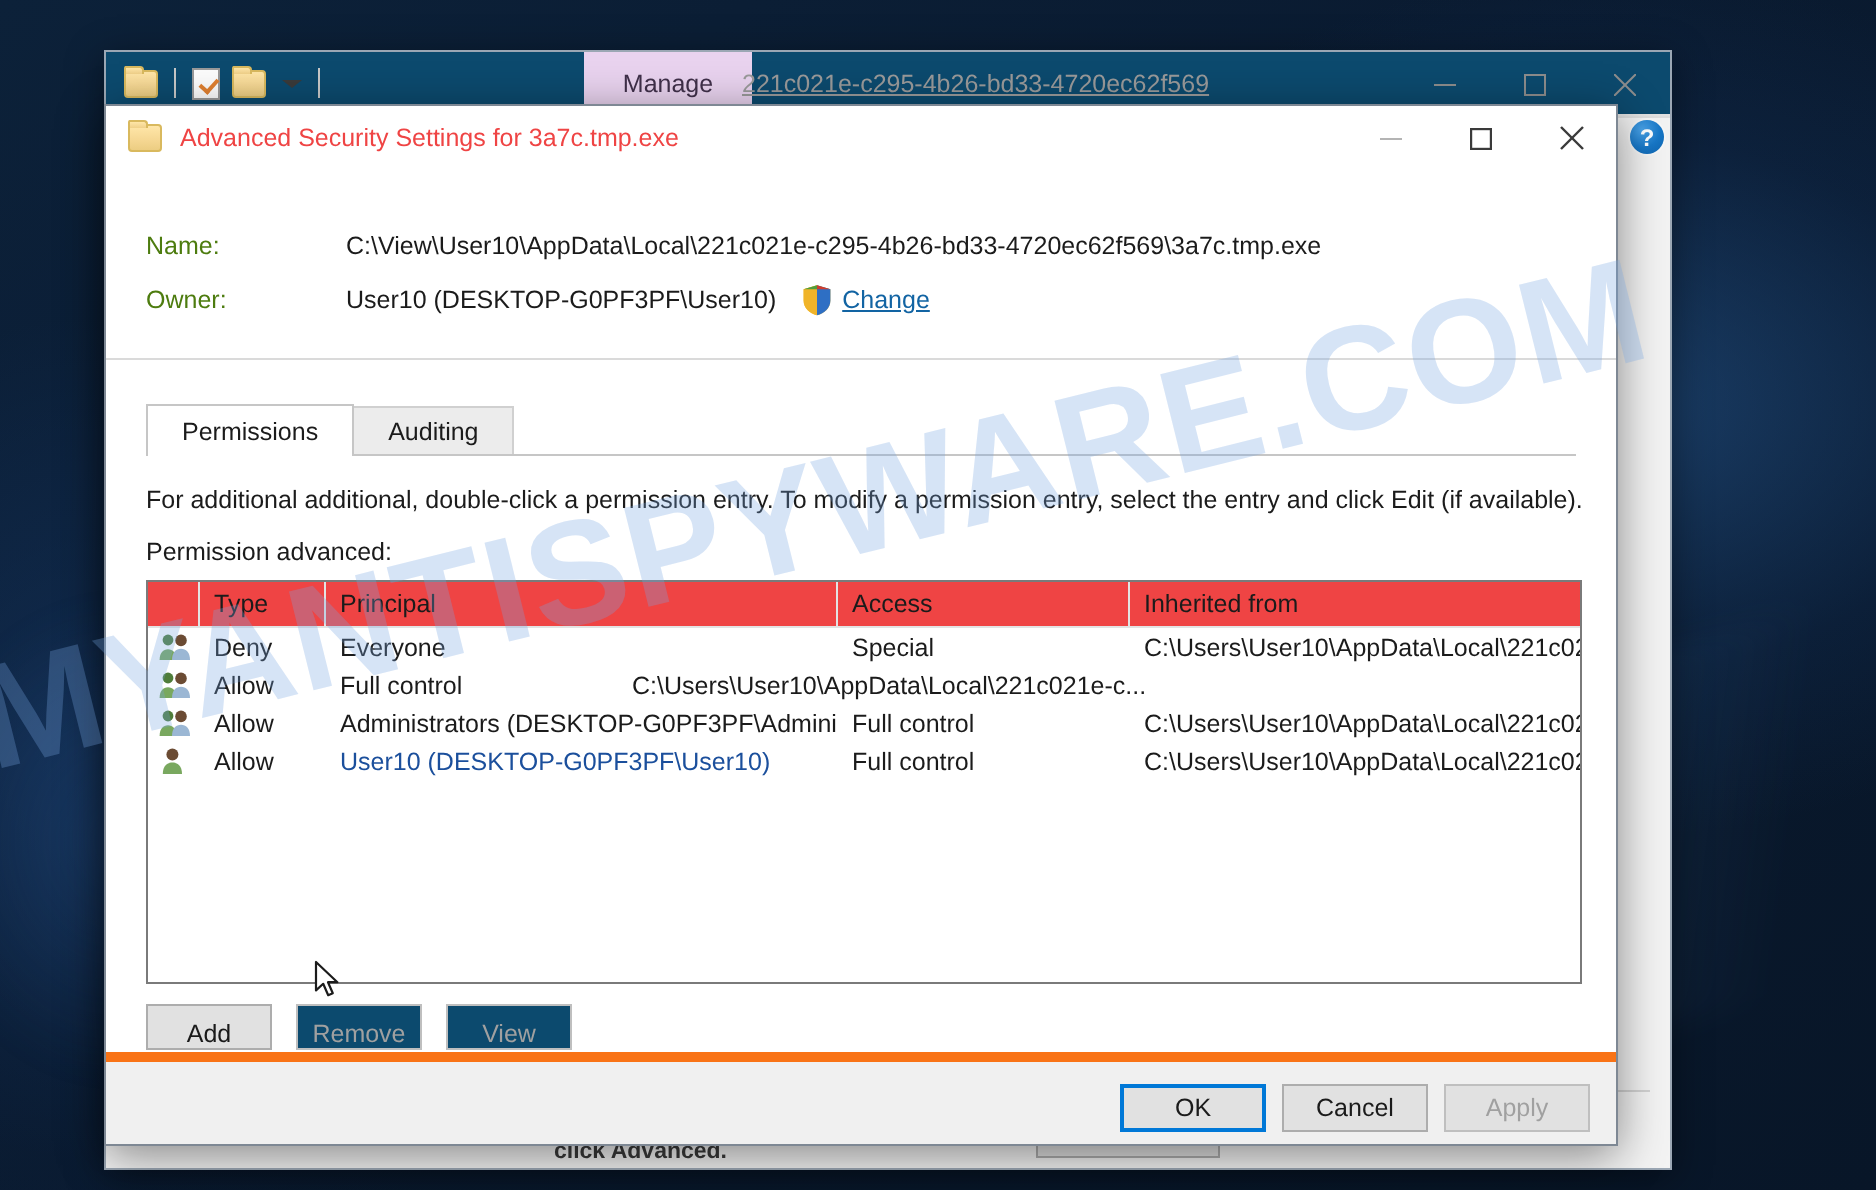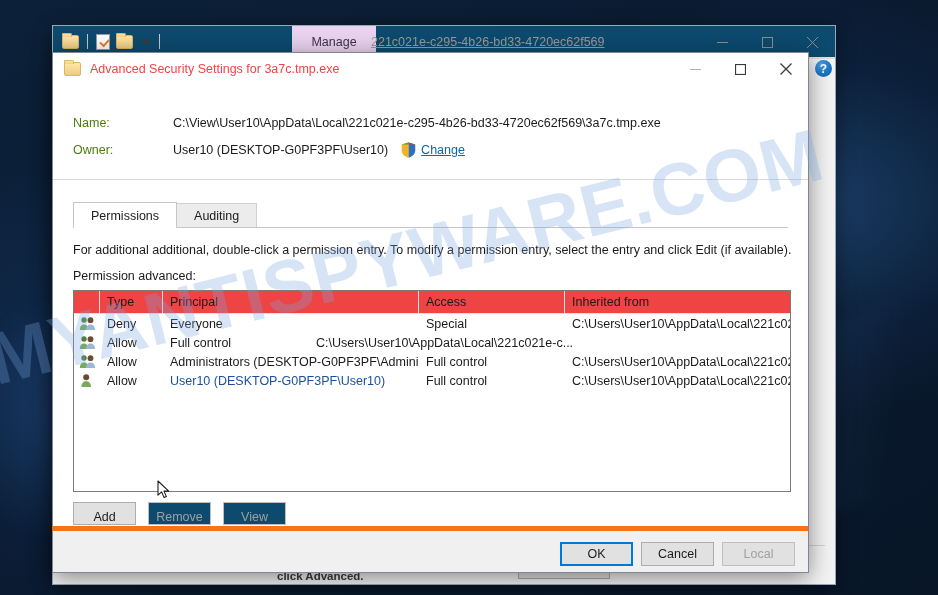--- a/index.html
+++ b/index.html
@@ -671,21 +671,21 @@
 
     <div id="sec-footer">
       <div id="footer-buttons">
         <div class="foot-btn primary">
           <span>OK</span>
         </div>
         <div class="foot-btn">
           <span>Cancel</span>
         </div>
         <div class="foot-btn disabled">
-          <span>Local</span>
+          <span>Apply</span>
         </div>
       </div>
     </div>
 
   </div>
 </div>
 
 <div id="cursor">
   <svg width="14" height="20" viewBox="0 0 14 20">
     <path d="M1 1 L1 15.2 L4.6 11.9 L7.1 17.6 L9.4 16.6 L7 11.1 L11.7 11.1 Z" fill="#ffffff" stroke="#1b1b1b" stroke-width="1.1" stroke-linejoin="round"></path>

